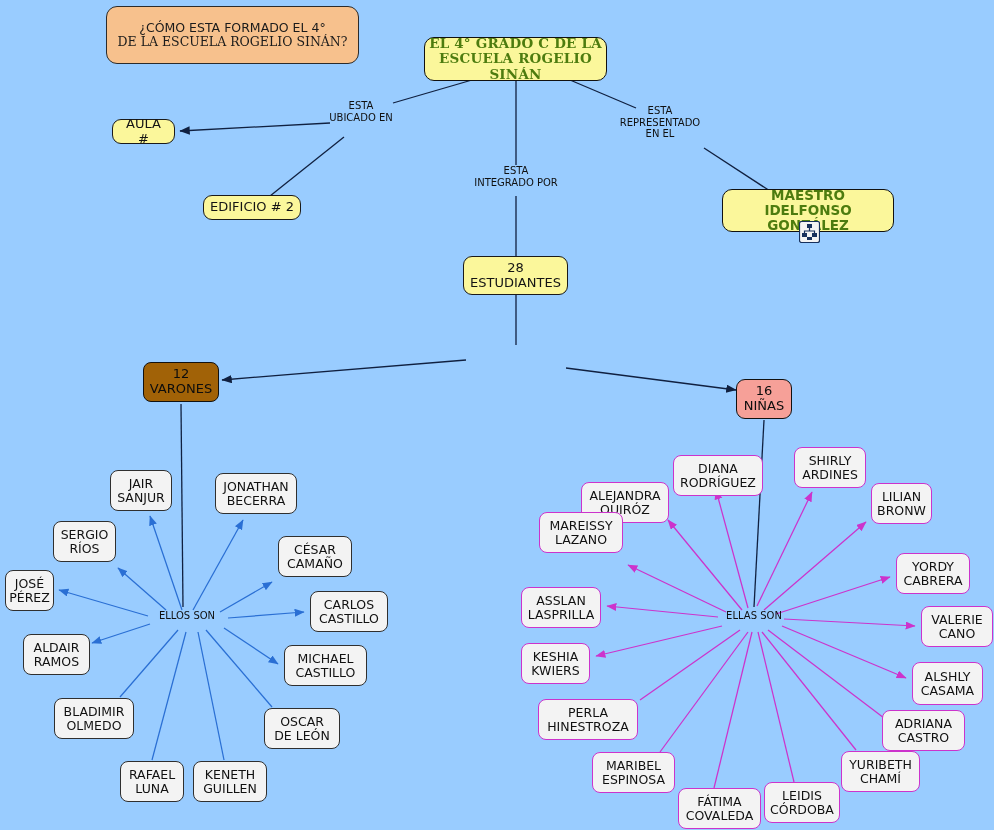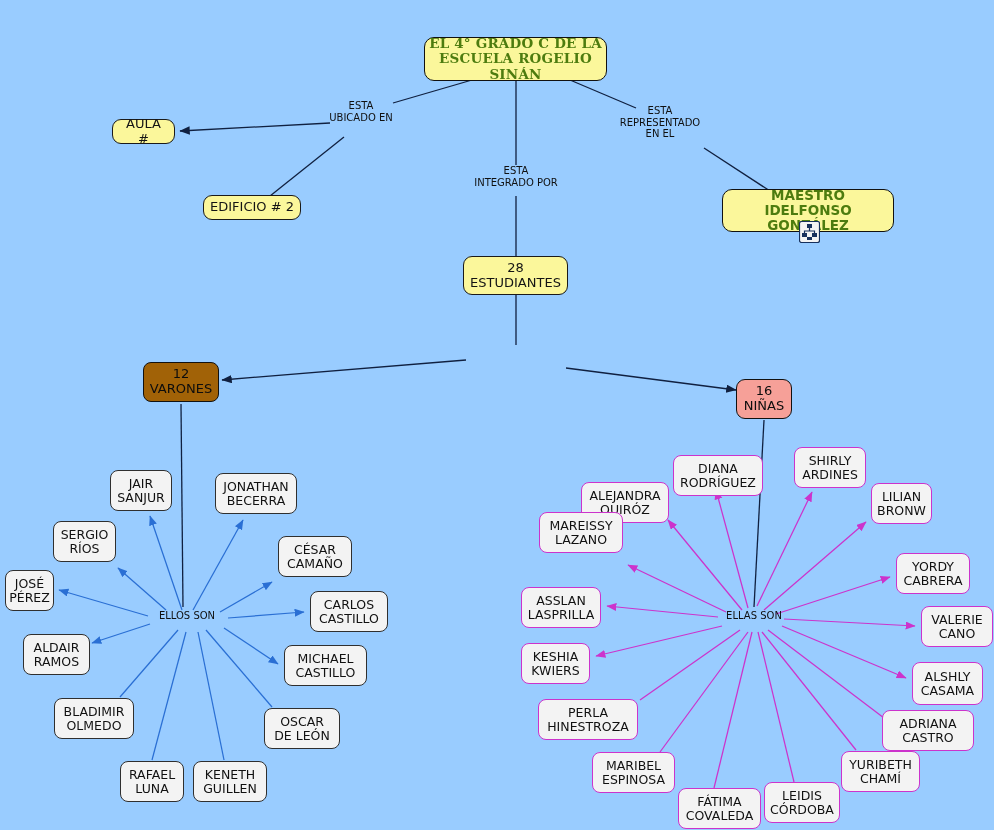--- a/index.html
+++ b/index.html
@@ -185,20 +185,24 @@
       <path d="M782,626 L906,678" marker-end="url(#arrow-pink)"></path>
       <path d="M740,630 L640,700"></path>
       <path d="M768,630 L884,718"></path>
       <path d="M748,632 L660,752"></path>
       <path d="M762,632 L856,750"></path>
       <path d="M752,632 L714,788"></path>
       <path d="M758,632 L794,782"></path>
     </g>
   </svg>
 
+  <div class="node n-question" style="left:106px;top:6px;width:253px;height:58px;flex-direction:column;">
+    <span style="display:inline">¿CÓMO ESTA FORMADO EL 4°</span>
+    <span class="serif">DE LA ESCUELA ROGELIO SINÁN?</span>
+  </div>
 
   <div class="node n-root" style="left:424px;top:37px;width:183px;height:44px;">EL 4°  GRADO C   DE LA
 ESCUELA ROGELIO SINÁN</div>
 
   <div class="linklabel" style="left:311px;top:100px;width:100px;">ESTA
 UBICADO EN</div>
   <div class="linklabel" style="left:451px;top:165px;width:130px;">ESTA
 INTEGRADO POR</div>
   <div class="linklabel" style="left:599px;top:105px;width:122px;">ESTA
 REPRESENTADO
@@ -275,21 +279,21 @@
       <div class="node n-girl" style="left: 521px; top: 587px; width: 80px; height: 41px;">ASSLAN
 LASPRILLA</div>
       <div class="node n-girl" style="left: 921px; top: 606px; width: 72px; height: 41px;">VALERIE
 CANO</div>
       <div class="node n-girl" style="left: 521px; top: 643px; width: 69px; height: 41px;">KESHIA
 KWIERS</div>
       <div class="node n-girl" style="left: 912px; top: 662px; width: 71px; height: 43px; text-align: center;">ALSHLY
 CASAMA</div>
       <div class="node n-girl" style="left: 538px; top: 699px; width: 100px; height: 41px;">PERLA
 HINESTROZA</div>
-      <div class="node n-girl" style="left: 882px; top: 710px; width: 92px; height: 41px;">ADRIANA
+      <div class="node n-girl" style="left: 882px; top: 710px; width: 83px; height: 41px;">ADRIANA
 CASTRO</div>
       <div class="node n-girl" style="left: 592px; top: 752px; width: 83px; height: 41px;">MARIBEL
 ESPINOSA</div>
       <div class="node n-girl" style="left: 841px; top: 751px; width: 79px; height: 41px;">YURIBETH
 CHAMÍ</div>
       <div class="node n-girl" style="left: 678px; top: 788px; width: 83px; height: 41px;">FÁTIMA
 COVALEDA</div>
       <div class="node n-girl" style="left: 764px; top: 782px; width: 76px; height: 41px;">LEIDIS
 CÓRDOBA</div>
     </div>

